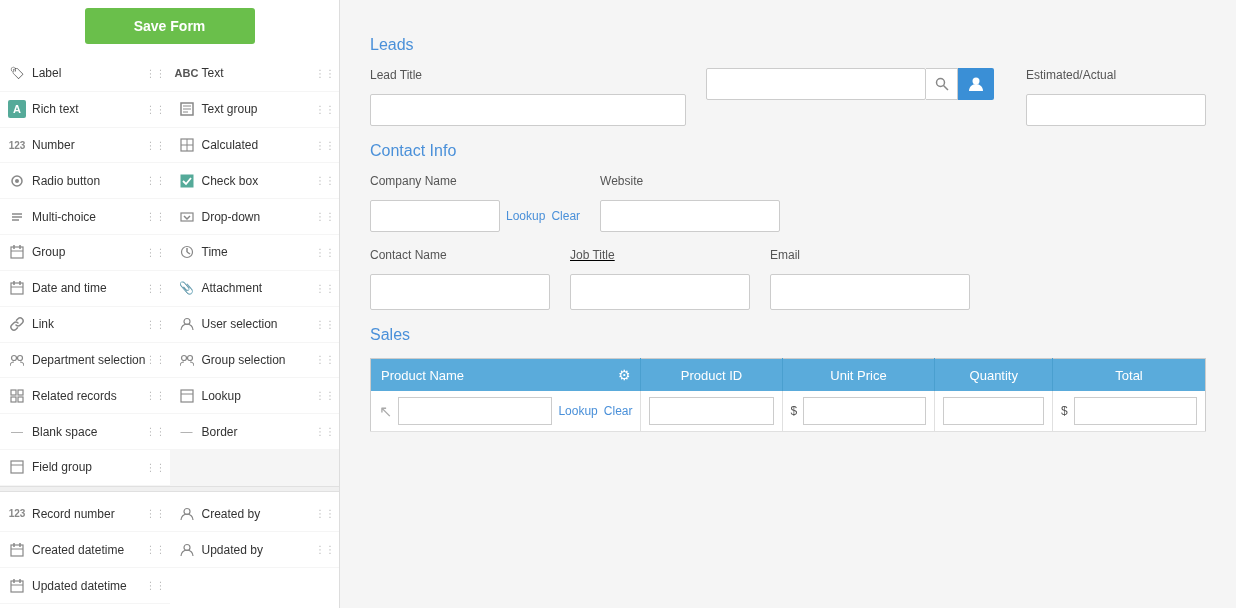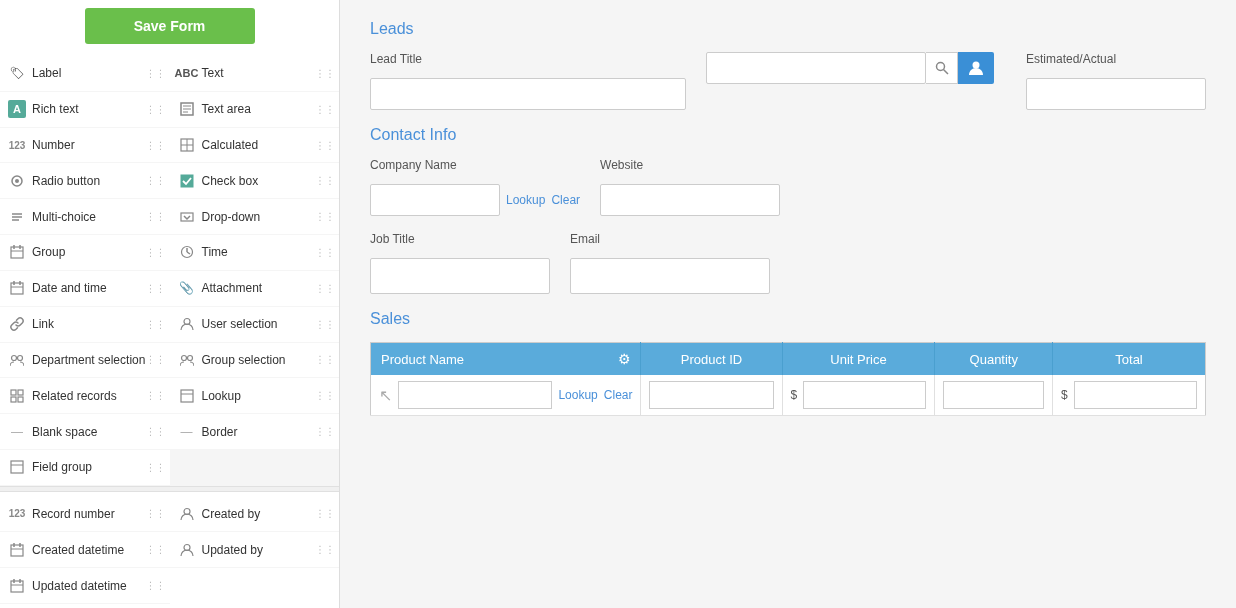--- a/index.html
+++ b/index.html
@@ -67,21 +67,21 @@
       background: #f0f0f0;
       border-top: 1px solid #e0e0e0;
       border-bottom: 1px solid #e0e0e0;
     }
 
     
     .right-panel {
       flex: 1;
       background: #f5f5f5;
       overflow-y: auto;
-      padding: 20px 30px;
+      padding: 36px 30px;
     }
 
     .section-title-link {
       color: #4a90d9;
       font-size: 16px;
       font-weight: normal;
       text-decoration: none;
       cursor: pointer;
       display: inline-block;
       margin-bottom: 14px;
@@ -177,21 +177,21 @@
       font-size: 12px;
       text-decoration: none;
     }
 
     .field-website { flex: 1; }
     .field-website input { width: 180px; height: 32px; }
 
     .field-contact-name { flex: 0 0 180px; }
     .field-contact-name input { width: 100%; height: 36px; }
 
-    .field-job-title { flex: 0 0 180px; }
+    .field-job-title { flex: 0 0 180px; text-decoration: underline; }
     .field-job-title input { width: 100%; height: 36px; }
 
     .field-email { flex: 0 0 200px; }
     .field-email input { width: 100%; height: 36px; }
 
     
     .sales-section { margin-top: 10px; }
 
     .sales-table {
       width: 100%;
@@ -284,21 +284,21 @@
     </div>
     <div class="field-item">
       <div class="field-icon">
         <svg width="14" height="14" viewBox="0 0 14 14">
             <rect x="1" y="1" width="12" height="12" fill="none" stroke="#888" stroke-width="1.5"></rect>
             <line x1="3" y1="4" x2="11" y2="4" stroke="#888" stroke-width="1"></line>
             <line x1="3" y1="7" x2="11" y2="7" stroke="#888" stroke-width="1"></line>
             <line x1="3" y1="10" x2="8" y2="10" stroke="#888" stroke-width="1"></line>
           </svg>
       </div>
-      <span>Text area</span>
+      <span>Text group</span>
       <span class="drag-handle">⋮⋮</span>
     </div>
 
     <div class="field-item">
       <div class="field-icon" style="font-size:10px;color:#888;font-weight:bold;">123</div>
       <span>Number</span>
       <span class="drag-handle">⋮⋮</span>
     </div>
     <div class="field-item">
       <div class="field-icon">
@@ -592,20 +592,24 @@
         </div>
       </div>
 
       <div class="form-field field-website">
         <label>Website</label>
         <input type="text" style="">
       </div>
     </div>
 
     <div class="form-row">
+      <div class="form-field field-contact-name">
+        <label>Contact Name</label>
+        <input type="text" style="">
+      </div>
 
       <div class="form-field field-job-title">
         <label>Job Title</label>
         <input type="text" style="">
       </div>
 
       <div class="form-field field-email">
         <label>Email</label>
         <input type="text" style="">
       </div>

